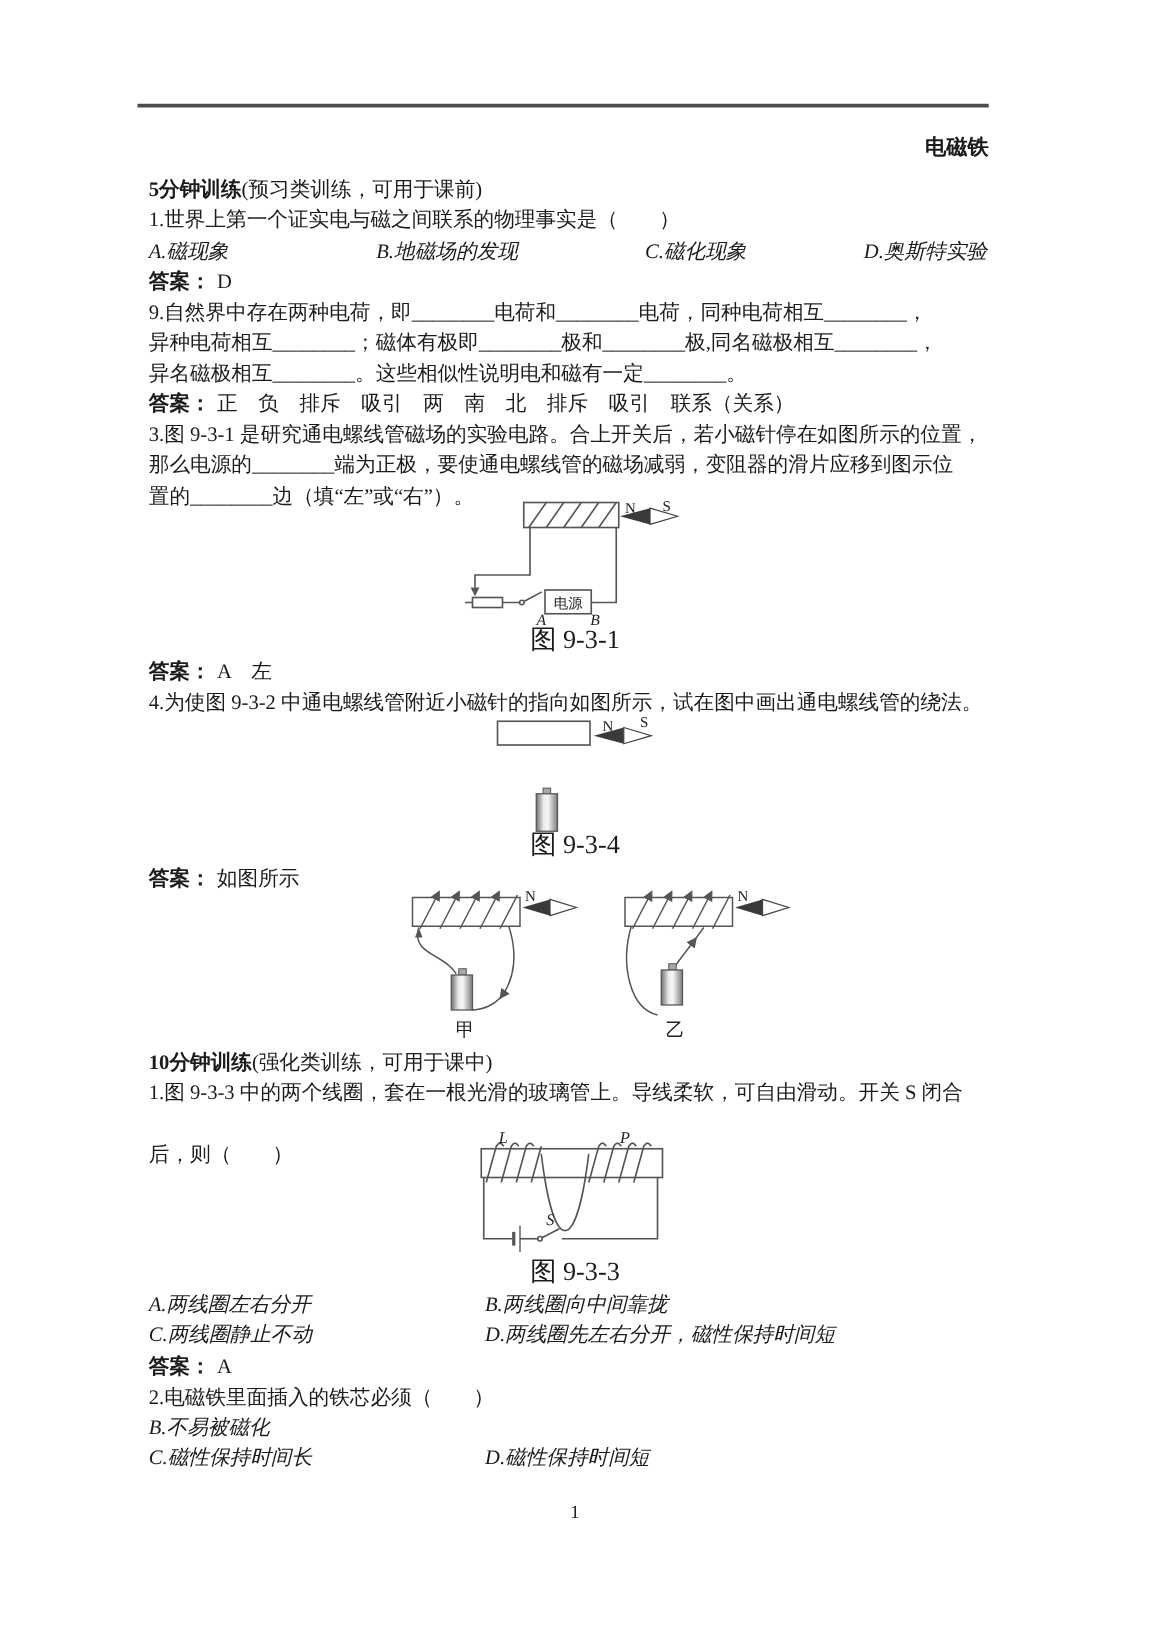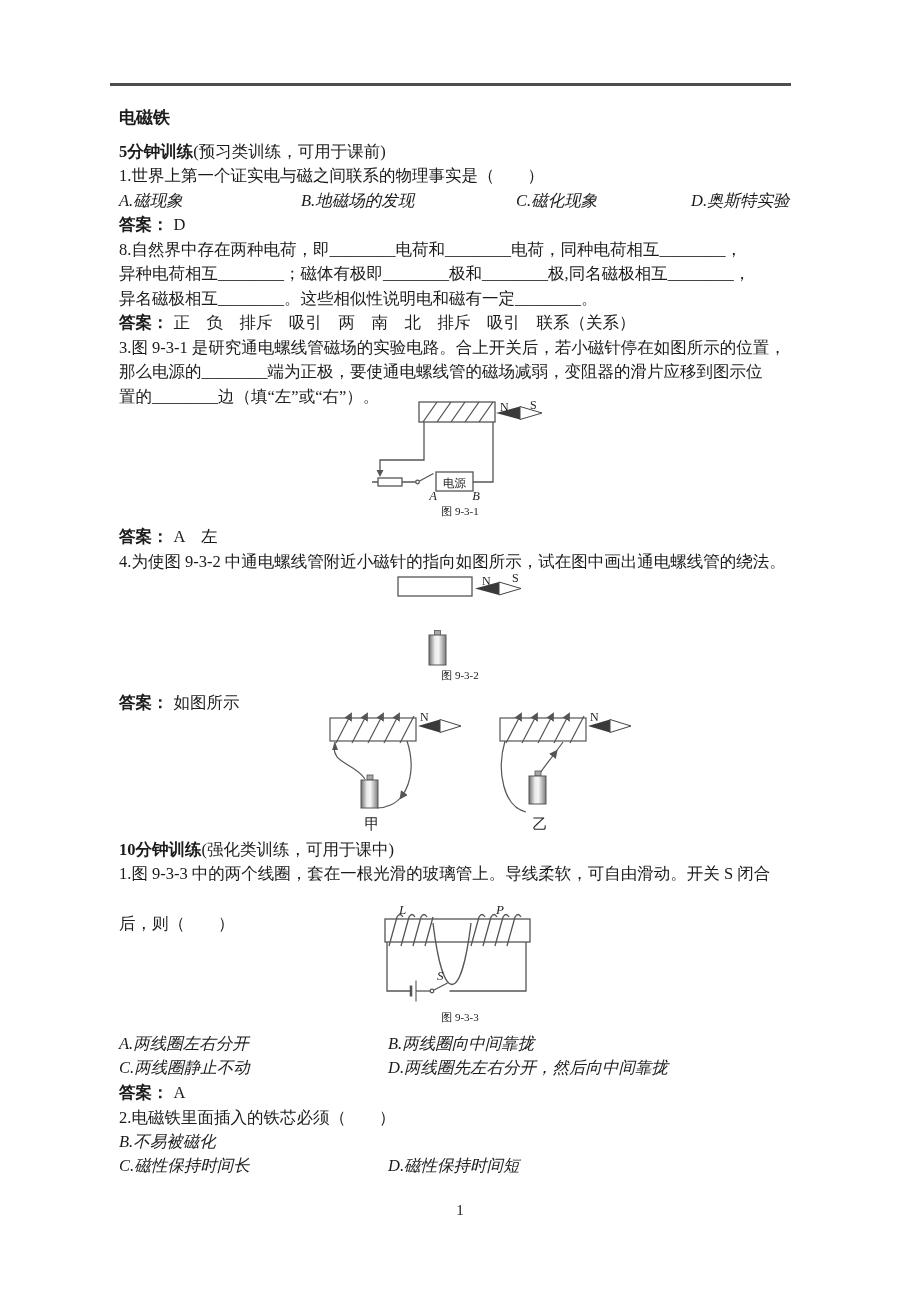--- a/index.html
+++ b/index.html
@@ -2,28 +2,28 @@
 <html><head>
 <meta charset="utf-8">
 <style>
   html,body{margin:0;padding:0;}
   body{
     width:920px;height:1302px;background:#ffffff;position:relative;
     font-family:"Liberation Serif","DejaVu Serif",serif;color:#1b1b1b;
     overflow:hidden;
   }
   .toprule{position:absolute;left:110px;top:83px;width:681px;height:2.5px;background:#4d4d4d;}
-  .title{position:absolute;left:119px;top:106px;width:672px;text-align:left;font-weight:700;font-size:17px;line-height:24px;}
+  .title{position:absolute;left:119px;top:106px;width:672px;text-align:right;font-weight:700;font-size:17px;line-height:24px;}
   .ln{position:absolute;left:119px;width:675px;font-size:16.5px;line-height:24.5px;white-space:nowrap;}
   .b{font-weight:700;}
   .ansv{margin-left:5px;}
   .row{display:flex;font-style:italic;}
   .c182{width:182px;}.c215{width:215px;}.c175{width:175px;}
   .c269{width:269px;}
-  .cap{position:absolute;left:345px;width:230px;text-align:center;font-size:11px;line-height:22px;}
+  .cap{position:absolute;left:345px;width:230px;text-align:center;font-size:21px;line-height:22px;}
   .figsvg{position:absolute;overflow:visible;}
   .pageno{position:absolute;left:0;top:1202px;width:920px;text-align:center;font-size:15px;}
   svg text{font-family:"Liberation Serif","DejaVu Serif",serif;fill:#222;}
 </style>
 </head>
 <body>
 
 <div>
 
   <div class="toprule"></div>
@@ -36,21 +36,21 @@
 
   <div class="ln row" style="top:189px">
     <span class="c182">A.磁现象</span>
     <span class="c215">B.地磁场的发现</span>
     <span class="c175">C.磁化现象</span>
     <span>D.奥斯特实验</span>
   </div>
 
   <div class="ln" style="top:213px"><span class="b">答案：</span><span class="ansv">D</span></div>
 
-  <div class="ln" style="top:238px">8.自然界中存在两种电荷，即________电荷和________电荷，同种电荷相互________，</div>
+  <div class="ln" style="top:238px">9.自然界中存在两种电荷，即________电荷和________电荷，同种电荷相互________，</div>
   <div class="ln" style="top:262px">异种电荷相互________；磁体有极即________极和________极,同名磁极相互________，</div>
   <div class="ln" style="top:287px">异名磁极相互________。这些相似性说明电和磁有一定________。</div>
 
   <div class="ln" style="top:311px"><span class="b">答案：</span><span class="ansv">正　负　排斥　吸引　两　南　北　排斥　吸引　联系（关系）</span></div>
 
   <div class="ln" style="top:336px">3.图 9-3-1 是研究通电螺线管磁场的实验电路。合上开关后，若小磁针停在如图所示的位置，</div>
   <div class="ln" style="top:360px">那么电源的________端为正极，要使通电螺线管的磁场减弱，变阻器的滑片应移到图示位</div>
   <div class="ln" style="top:385px">置的________边（填“左”或“右”）。</div>
 
   <svg class="figsvg" style="left:370px;top:400px" width="180" height="100" viewBox="0 0 180 100">
@@ -92,21 +92,21 @@
       <linearGradient id="bg1" x1="0" y1="0" x2="1" y2="0">
         <stop offset="0" stop-color="#6f6f6f"></stop>
         <stop offset="0.35" stop-color="#ececec"></stop>
         <stop offset="0.55" stop-color="#f6f6f6"></stop>
         <stop offset="1" stop-color="#7c7c7c"></stop>
       </linearGradient>
     </defs>
     <rect x="6.5" y="0.5" width="6" height="5" fill="#a8a8a8" stroke="#555" stroke-width="0.8"></rect>
     <rect x="1" y="5" width="17" height="30" fill="url(#bg1)" stroke="#555" stroke-width="1"></rect>
   </svg>
-  <div class="cap" style="top:664px">图 9-3-2</div>
+  <div class="cap" style="top:664px">图 9-3-4</div>
 
   <div class="ln" style="top:691px"><span class="b">答案：</span><span class="ansv">如图所示</span></div>
 
   <svg class="figsvg" style="left:328px;top:712px" width="305" height="120" viewBox="0 0 305 120">
     <defs>
       <marker id="ah" markerWidth="7" markerHeight="7" refX="3.5" refY="3.5" orient="auto">
         <path d="M0 0 L7 3.5 L0 7 Z" fill="#555"></path>
       </marker>
       <linearGradient id="bg2" x1="0" y1="0" x2="1" y2="0">
         <stop offset="0" stop-color="#6f6f6f"></stop>
@@ -178,21 +178,21 @@
     <text x="54" y="75" font-size="13" font-style="italic">S</text>
   </svg>
   <div class="cap" style="top:1006px">图 9-3-3</div>
 
   <div class="ln row" style="top:1032px">
     <span class="c269">A.两线圈左右分开</span>
     <span>B.两线圈向中间靠拢</span>
   </div>
   <div class="ln row" style="top:1056px">
     <span class="c269">C.两线圈静止不动</span>
-    <span>D.两线圈先左右分开，然后向中间靠拢</span>
+    <span>D.两线圈先左右分开，磁性保持时间短</span>
   </div>
 
   <div class="ln" style="top:1081px"><span class="b">答案：</span><span class="ansv">A</span></div>
 
   <div class="ln" style="top:1106px">2.电磁铁里面插入的铁芯必须（　　）</div>
 
   <div class="ln row" style="top:1130px">
     <span>B.不易被磁化</span>
   </div>
   <div class="ln row" style="top:1154px">

